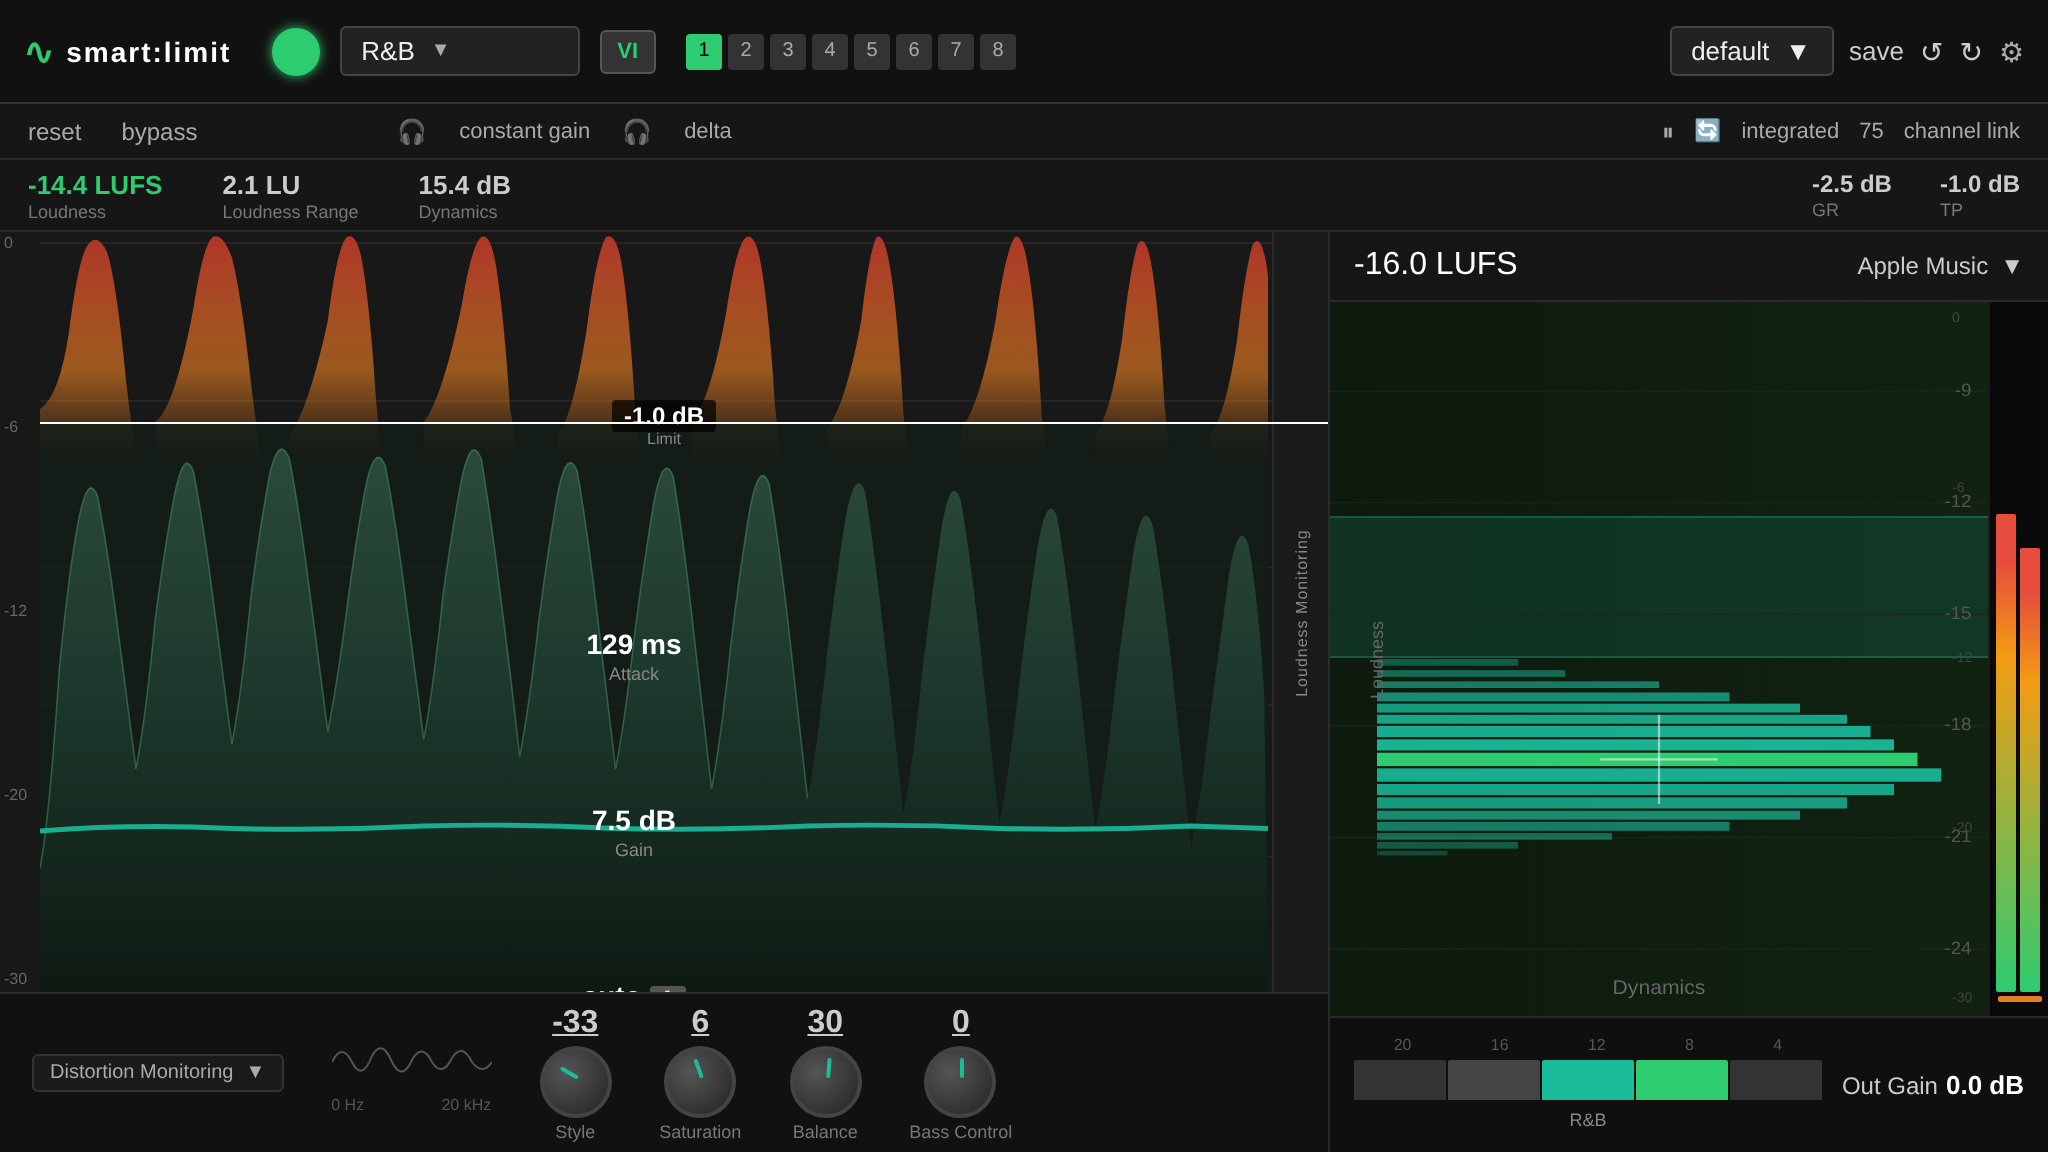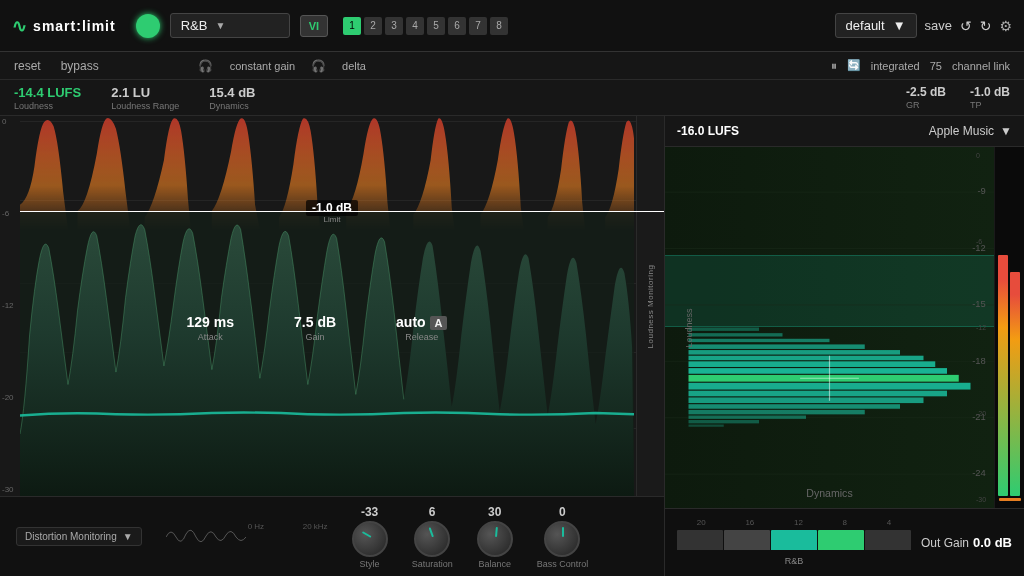--- a/index.html
+++ b/index.html
@@ -231,22 +231,22 @@
 
     .loudness-header {
       display: flex;
       align-items: center;
       justify-content: space-between;
       padding: 8px 12px;
       background: #161616;
       border-bottom: 1px solid #2a2a2a;
     }
     .loudness-value {
-      font-size: 12px;
-      font-weight: bold;
+      font-size: 16px;
+      font-weight: normal;
       color: #fff;
     }
     .platform-select {
       display: flex;
       align-items: center;
       gap: 6px;
       font-size: 12px;
       color: #ccc;
       cursor: pointer;
     }
@@ -352,23 +352,24 @@
       left: 50%;
       transform-origin: bottom center;
       border-radius: 1px;
     }
     .knob.saturation::after { transform: rotate(-20deg); }
     .knob.balance::after { transform: rotate(5deg); }
     .knob.bass::after { transform: rotate(0deg); }
     .knob.style::after { transform: rotate(-60deg); }
 
     .knob-value {
-      font-size: 12px;
+      font-size: 16px;
       color: #ccc;
       font-weight: bold;
+      text-decoration: underline;
     }
     .knob-label {
       font-size: 9px;
       color: #777;
     }
 
     .quality-check-btn {
       background: #222;
       border: 1px solid #555;
       color: #ccc;
@@ -625,21 +626,21 @@
 
           <path d="M0,180 Q5,160 10,100 Q15,60 20,40 Q25,20 30,30 Q35,50 40,80 Q45,110 50,140 Q55,120 60,80 Q65,50 70,30 Q75,10 80,20 Q85,40 90,70 Q95,100 100,130 Q105,110 110,70 Q115,40 120,20 Q125,5 130,15 Q135,35 140,65 Q145,95 150,125 Q155,105 160,75 Q165,45 170,25 Q175,8 180,18 Q185,38 190,68 Q195,98 200,128 Q205,108 210,70 Q215,42 220,22 Q225,5 230,15 Q235,38 240,70 Q245,100 250,135 Q255,115 260,80 Q265,50 270,28 Q275,10 280,20 Q285,42 290,75 Q295,108 300,140 Q305,120 310,85 Q315,55 320,32 Q325,12 330,22 Q335,45 340,80 Q345,115 350,148 Q355,128 360,90 Q365,58 370,35 Q375,15 380,25 Q385,48 390,82 Q395,118 400,152" fill="none" stroke="#4a9a6a" stroke-width="0.8" opacity="0.5"></path>
 
           <path d="M0,165 Q50,162 100,164 Q150,165 200,163 Q250,162 300,164 Q350,165 400,163 Q450,162 500,164 Q550,165 600,163 L640,164" fill="none" stroke="#1abc9c" stroke-width="2" opacity="0.9"></path>
         </svg>
 
         <div class="limit-line" style="top:25%;"></div>
         <div class="limit-label" style="top:22%;">-1.0 dB</div>
         <div class="limit-sub" style="top:26%;">Limit</div>
 
-        <div style="position:absolute; top:52%; left:0; right:30px; display:flex; justify-content:center; gap:60px; z-index:10;">
+        <div style="position:absolute; top:52%; left:0; right:30px; display:flex; justify-content:center; gap:60px; z-index:10;flex-direction:column;">
           <div class="control-group">
             <span class="control-value">129 ms</span>
             <span class="control-name">Attack</span>
           </div>
           <div class="control-group">
             <span class="control-value">7.5 dB</span>
             <span class="control-name">Gain</span>
           </div>
           <div class="control-group">
             <span class="control-value"><span>auto</span> <span style="background:#555;color:#eee;padding:1px 5px;font-size:11px;border-radius:2px;">A</span></span>
@@ -652,21 +653,21 @@
         </div>
 
       </div>
 
       <div class="bottom-controls">
         <div class="distortion-dropdown">
           <span>Distortion Monitoring</span>
           <span>▼</span>
         </div>
 
-        <div style="display:flex;flex-direction:row;align-items:flex-start;gap:2px;">
+        <div style="display:flex;flex-direction:column;align-items:flex-start;gap:2px;">
           <svg class="mini-wave" viewBox="0 0 80 30">
             <path d="M0,15 Q5,5 10,15 Q15,25 20,12 Q25,3 30,15 Q35,25 40,14 Q45,5 50,15 Q55,23 60,13 Q65,5 70,15 Q75,22 80,15" fill="none" stroke="#555" stroke-width="1"></path>
           </svg>
           <div style="display:flex;justify-content:space-between;width:80px;">
             <span style="font-size:8px;color:#555;">0 Hz</span>
             <span style="font-size:8px;color:#555;">20 kHz</span>
           </div>
         </div>
 
         <div class="knob-group">

